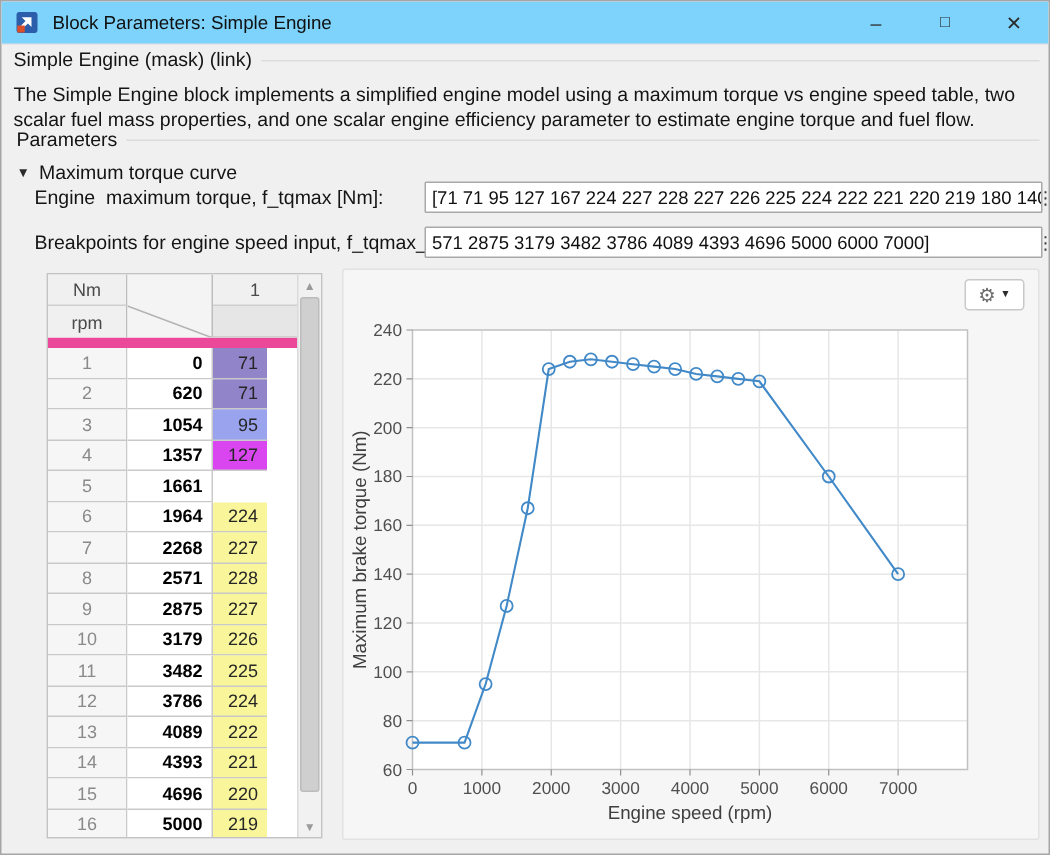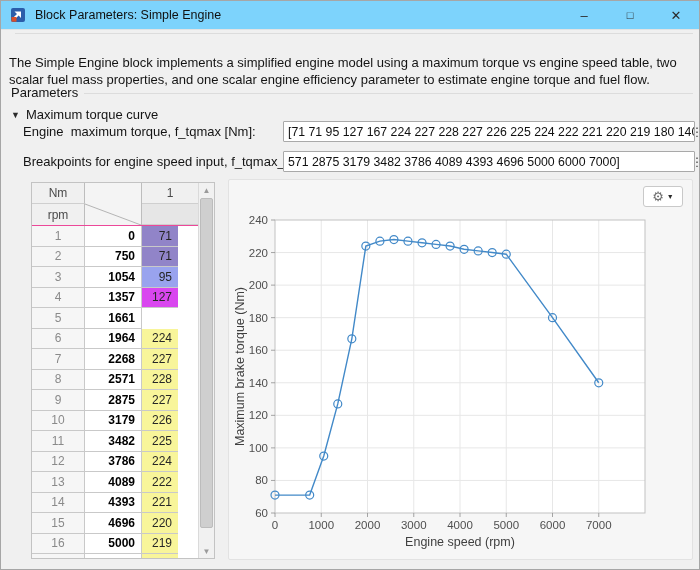--- a/index.html
+++ b/index.html
@@ -37,21 +37,21 @@
   
   .table-panel{position:absolute;left:30px;top:181px;width:184px;height:377px;background:#fff;
     border:1px solid #c3c3c3;box-sizing:border-box;display:flex;overflow:hidden;}
   .grid-area{width:166px;flex:0 0 auto;}
   .t-row{display:flex;height:20.5px;box-sizing:border-box;}
   .cell{box-sizing:border-box;border-right:1px solid #c9c9c9;border-bottom:1px solid #c9c9c9;
     font-size:12px;display:flex;align-items:center;}
   .c-idx{width:53px;background:#f6f6f6;color:#8a8a8a;justify-content:center;}
   .c-bpt{width:57px;background:#fff;color:#000;font-weight:bold;justify-content:flex-end;padding-right:6px;}
   .c-val{width:36px;color:#262626;justify-content:flex-end;padding-right:6px;border-right:none;}
-  .thead{position:relative;height:42px;display:flex;border-bottom:1px solid #ec4899;}
+  .thead{position:relative;height:42px;display:flex;border-bottom:7px solid #ec4899;}
   .h-col1{width:53px;display:flex;flex-direction:column;}
   .h-cell{box-sizing:border-box;height:21px;background:#f0f0f0;border-right:1px solid #bdbdbd;
     border-bottom:1px solid #cfcfcf;display:flex;align-items:center;justify-content:center;
     font-size:12px;color:#4a4a4a;}
   .h-diag{width:57px;position:relative;background:#f4f4f4;border-right:1px solid #bdbdbd;box-sizing:border-box;}
   .h-col3{width:56px;display:flex;flex-direction:column;}
   .h-col3 .h-cell{border-right:none;}
   .h-gray{height:21px;background:#e6e6e6;border-bottom:1px solid #cfcfcf;box-sizing:border-box;}
   
   .v-scroll{flex:1;background:#f1f1f1;border-left:1px solid #dadada;position:relative;}
@@ -81,20 +81,21 @@
   </svg>
   <span class="title-text">Block Parameters: Simple Engine</span>
   <div class="win-controls">
     <div class="win-btn">–</div>
     <div class="win-btn maxi">□</div>
     <div class="win-btn">✕</div>
   </div>
 </div>
 
 <div class="label-row" style="top:31px;">
+  <span class="lbl">Simple Engine (mask) (link)</span>
   <div class="rule"></div>
 </div>
 <div class="desc">The Simple Engine block implements a simplified engine model using a maximum torque vs engine speed table, two scalar fuel mass properties, and one scalar engine efficiency parameter to estimate engine torque and fuel flow.</div>
 
 <div class="label-row" style="top:84px;">
   <span class="lbl" style="margin-left:2px;">Parameters</span>
   <div class="rule"></div>
 </div>
 
 <div class="group-row">
@@ -131,21 +132,21 @@
       </div>
     </div>
     <div>
         <div class="t-row">
           <div class="cell c-idx">1</div>
           <div class="cell c-bpt">0</div>
           <div class="cell c-val" style="background: rgb(145, 132, 200);">71</div>
         </div>
         <div class="t-row">
           <div class="cell c-idx">2</div>
-          <div class="cell c-bpt">750</div>
+          <div class="cell c-bpt">620</div>
           <div class="cell c-val" style="background: rgb(145, 132, 200);">71</div>
         </div>
         <div class="t-row">
           <div class="cell c-idx">3</div>
           <div class="cell c-bpt">1054</div>
           <div class="cell c-val" style="background: rgb(153, 163, 238);">95</div>
         </div>
         <div class="t-row">
           <div class="cell c-idx">4</div>
           <div class="cell c-bpt">1357</div>

